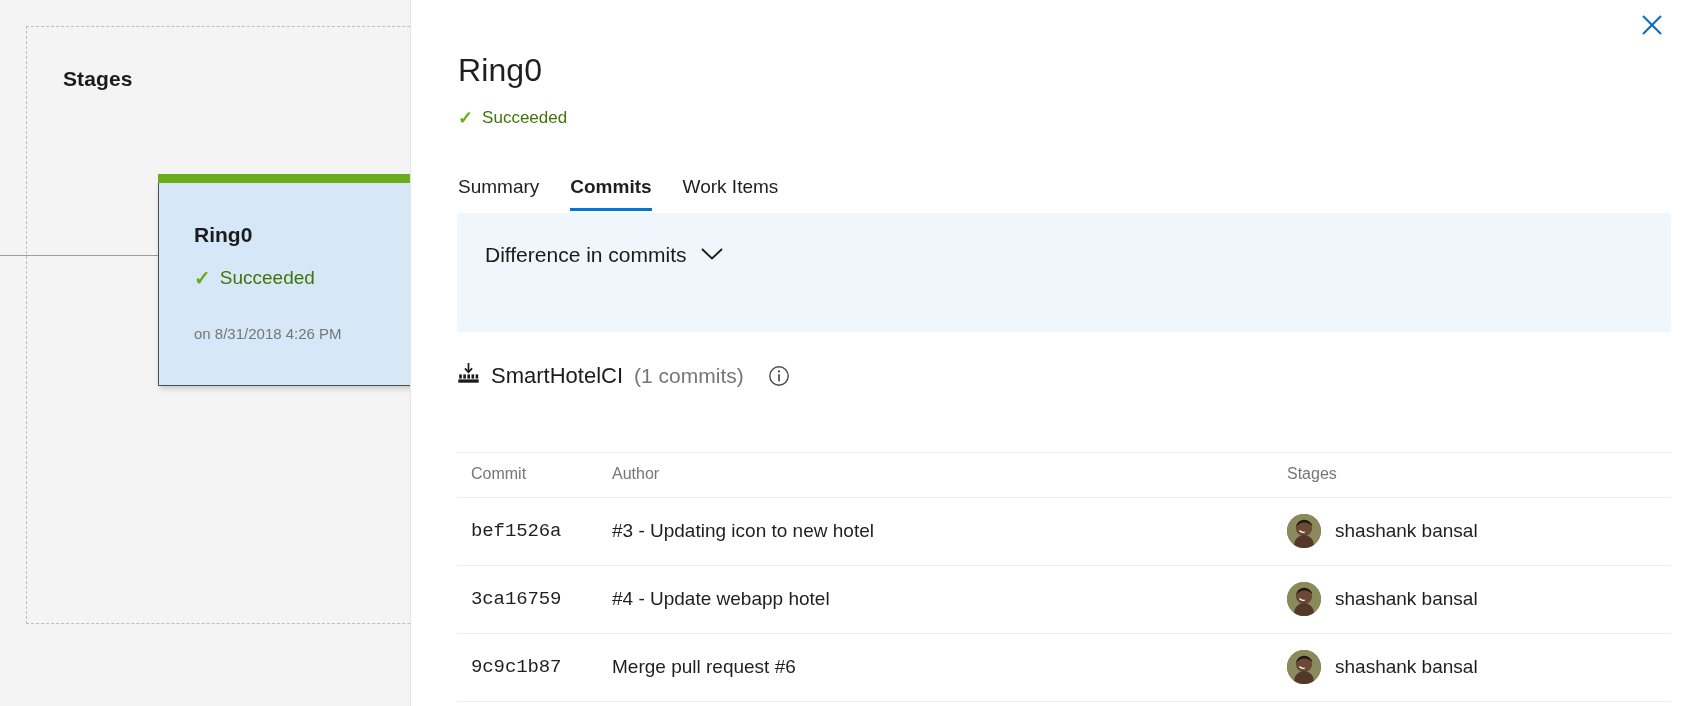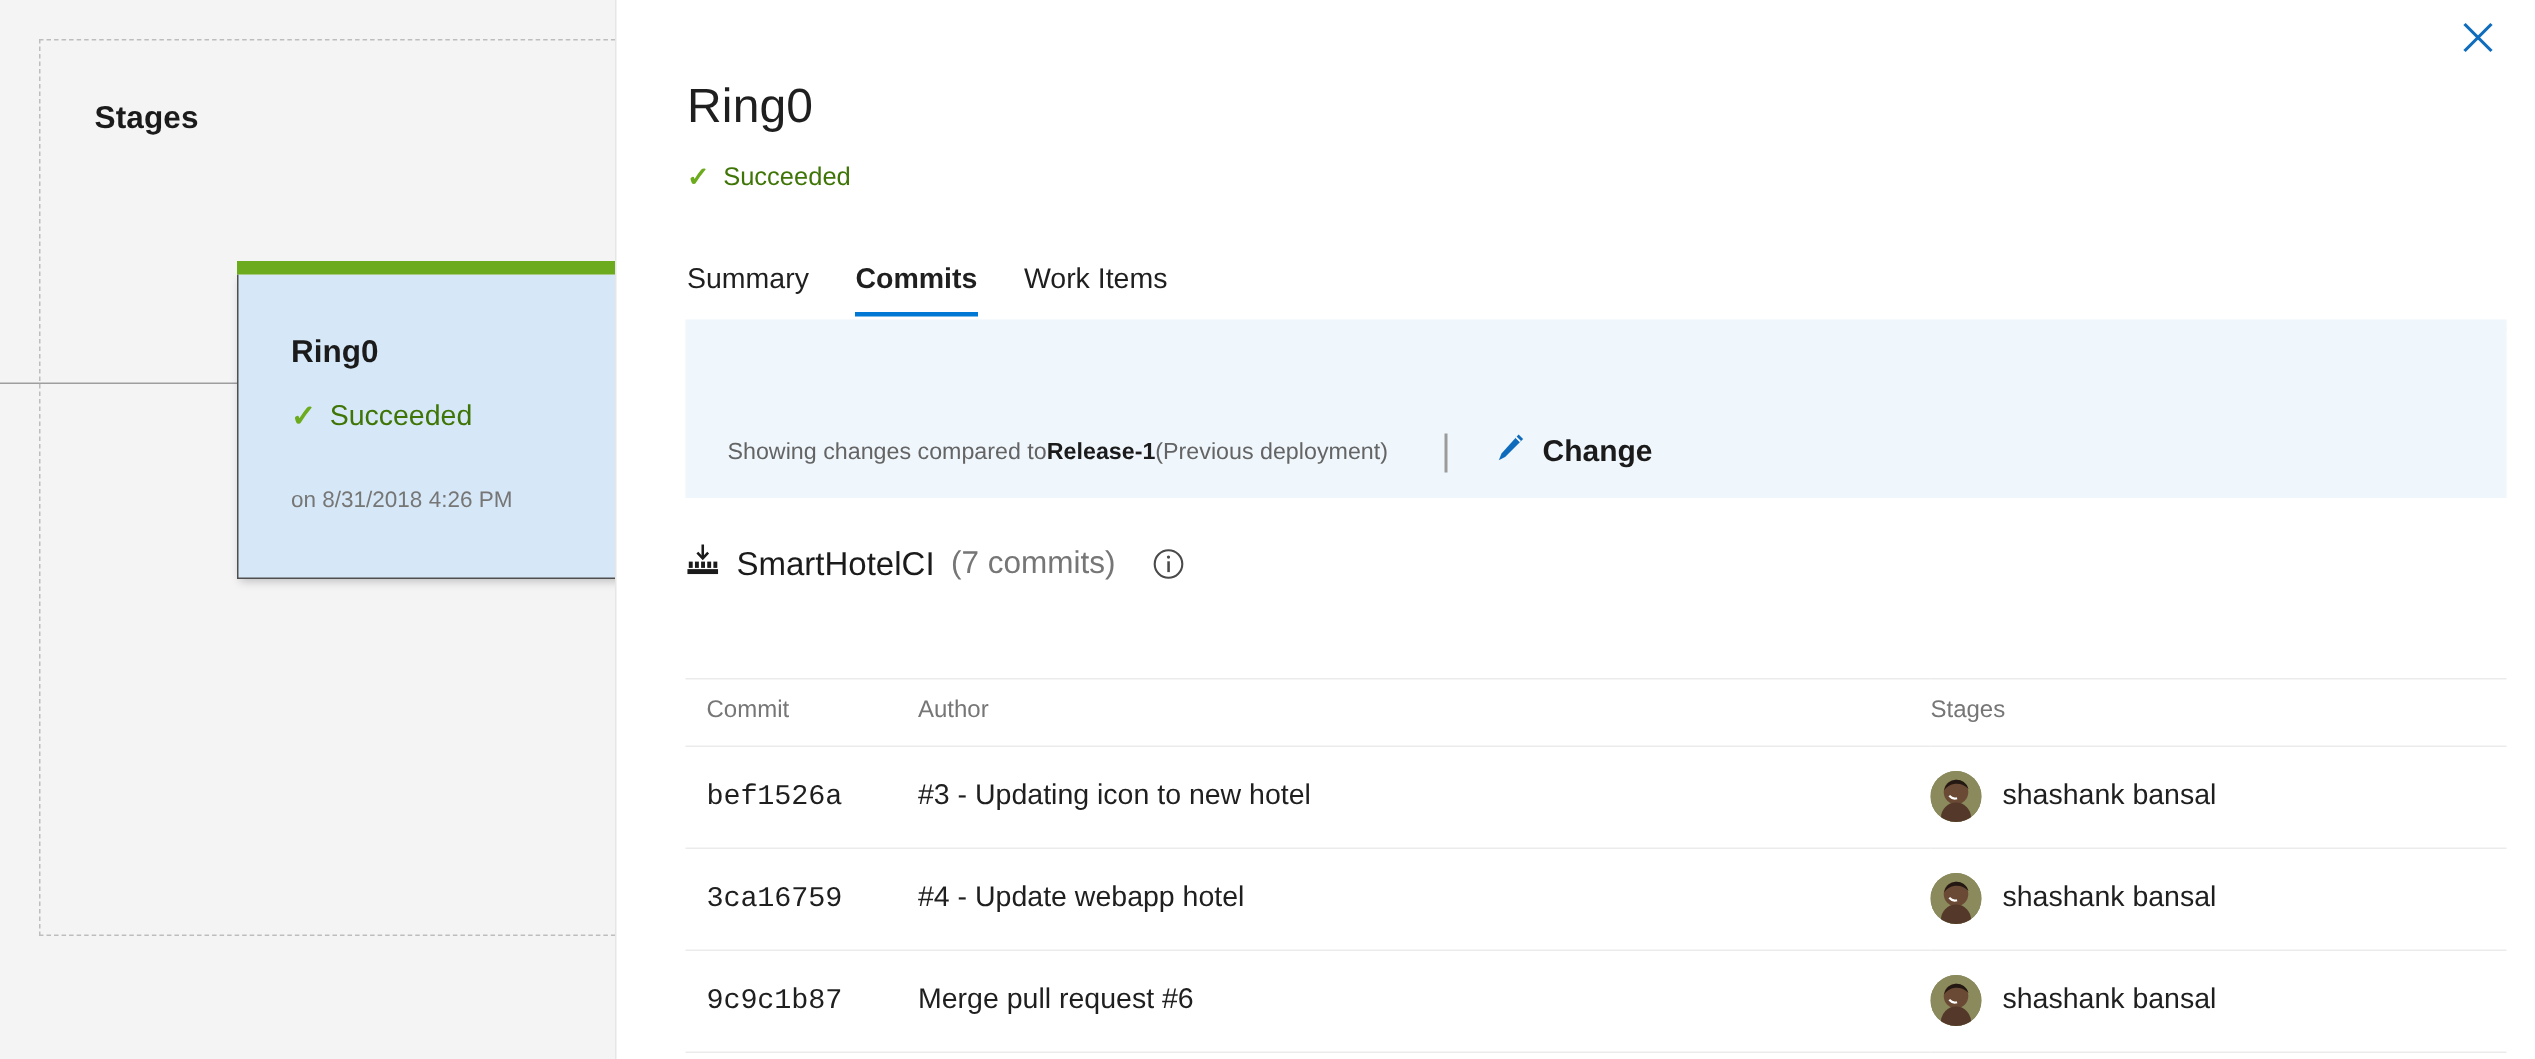--- a/index.html
+++ b/index.html
@@ -258,52 +258,45 @@
       <span>Succeeded</span>
     </div>
 
     <div class="tabs">
       <div class="tab">Summary</div>
       <div class="tab active">Commits</div>
       <div class="tab">Work Items</div>
     </div>
 
     <div class="diff-banner">
-      <div class="diff-sub">
-        <span>Showing changes compared to </span>
-        <b>Release-1</b>
-        <span> (Previous deployment)</span>
-        <span class="sep"></span>
-        <span class="change-link">
-          <span>
-            <svg width="23" height="23" viewBox="0 0 23 23" aria-hidden="true">
-              <path d="M17.4 2.6 L20.4 5.6 L8.4 17.6 L4.2 19.9 L6.0 15.4 Z" fill="#0f6cbd"></path>
-              <path d="M15.6 4.4 L18.6 7.4" stroke="#ffffff" stroke-width="1.1"></path>
-            </svg>
-          </span>
-          <span>Change</span>
+      <div class="diff-title">
+        <span>Difference in commits</span>
+        <span class="chev">
+          <svg width="26" height="17" viewBox="0 0 26 17" aria-hidden="true">
+            <polyline points="3,4 13,13.5 23,4" fill="none" stroke="#1b1b1b" stroke-width="1.9"></polyline>
+          </svg>
         </span>
       </div>
     </div>
 
     <div class="artifact-row">
       <span>
         <svg width="23" height="23" viewBox="0 0 23 23" aria-hidden="true">
           <path d="M11.5 1 L11.5 9.5" stroke="#1b1b1b" stroke-width="1.7"></path>
           <path d="M7.9 6.4 L11.5 10.2 L15.1 6.4" fill="none" stroke="#1b1b1b" stroke-width="1.7"></path>
           <rect x="2.2" y="12.4" width="2.6" height="4.2" fill="#1b1b1b"></rect>
           <rect x="6.3" y="12.4" width="2.6" height="4.2" fill="#1b1b1b"></rect>
           <rect x="10.4" y="12.4" width="2.6" height="4.2" fill="#1b1b1b"></rect>
           <rect x="14.5" y="12.4" width="2.6" height="4.2" fill="#1b1b1b"></rect>
           <rect x="18.6" y="12.4" width="2.6" height="4.2" fill="#1b1b1b"></rect>
           <rect x="1.3" y="17.4" width="20.4" height="3.3" fill="#1b1b1b"></rect>
         </svg>
       </span>
       <span class="artifact-name">SmartHotelCI</span>
-      <span class="artifact-count">(7 commits)</span>
+      <span class="artifact-count">(1 commits)</span>
       <span class="info-icon">
         <svg width="22" height="22" viewBox="0 0 22 22" aria-hidden="true">
           <circle cx="11" cy="11" r="9.2" fill="none" stroke="#4a4a4a" stroke-width="1.4"></circle>
           <circle cx="11" cy="6.4" r="1.1" fill="#4a4a4a"></circle>
           <rect x="10.2" y="9.2" width="1.7" height="7.2" fill="#4a4a4a"></rect>
         </svg>
       </span>
     </div>
 
     <table class="tbl">

